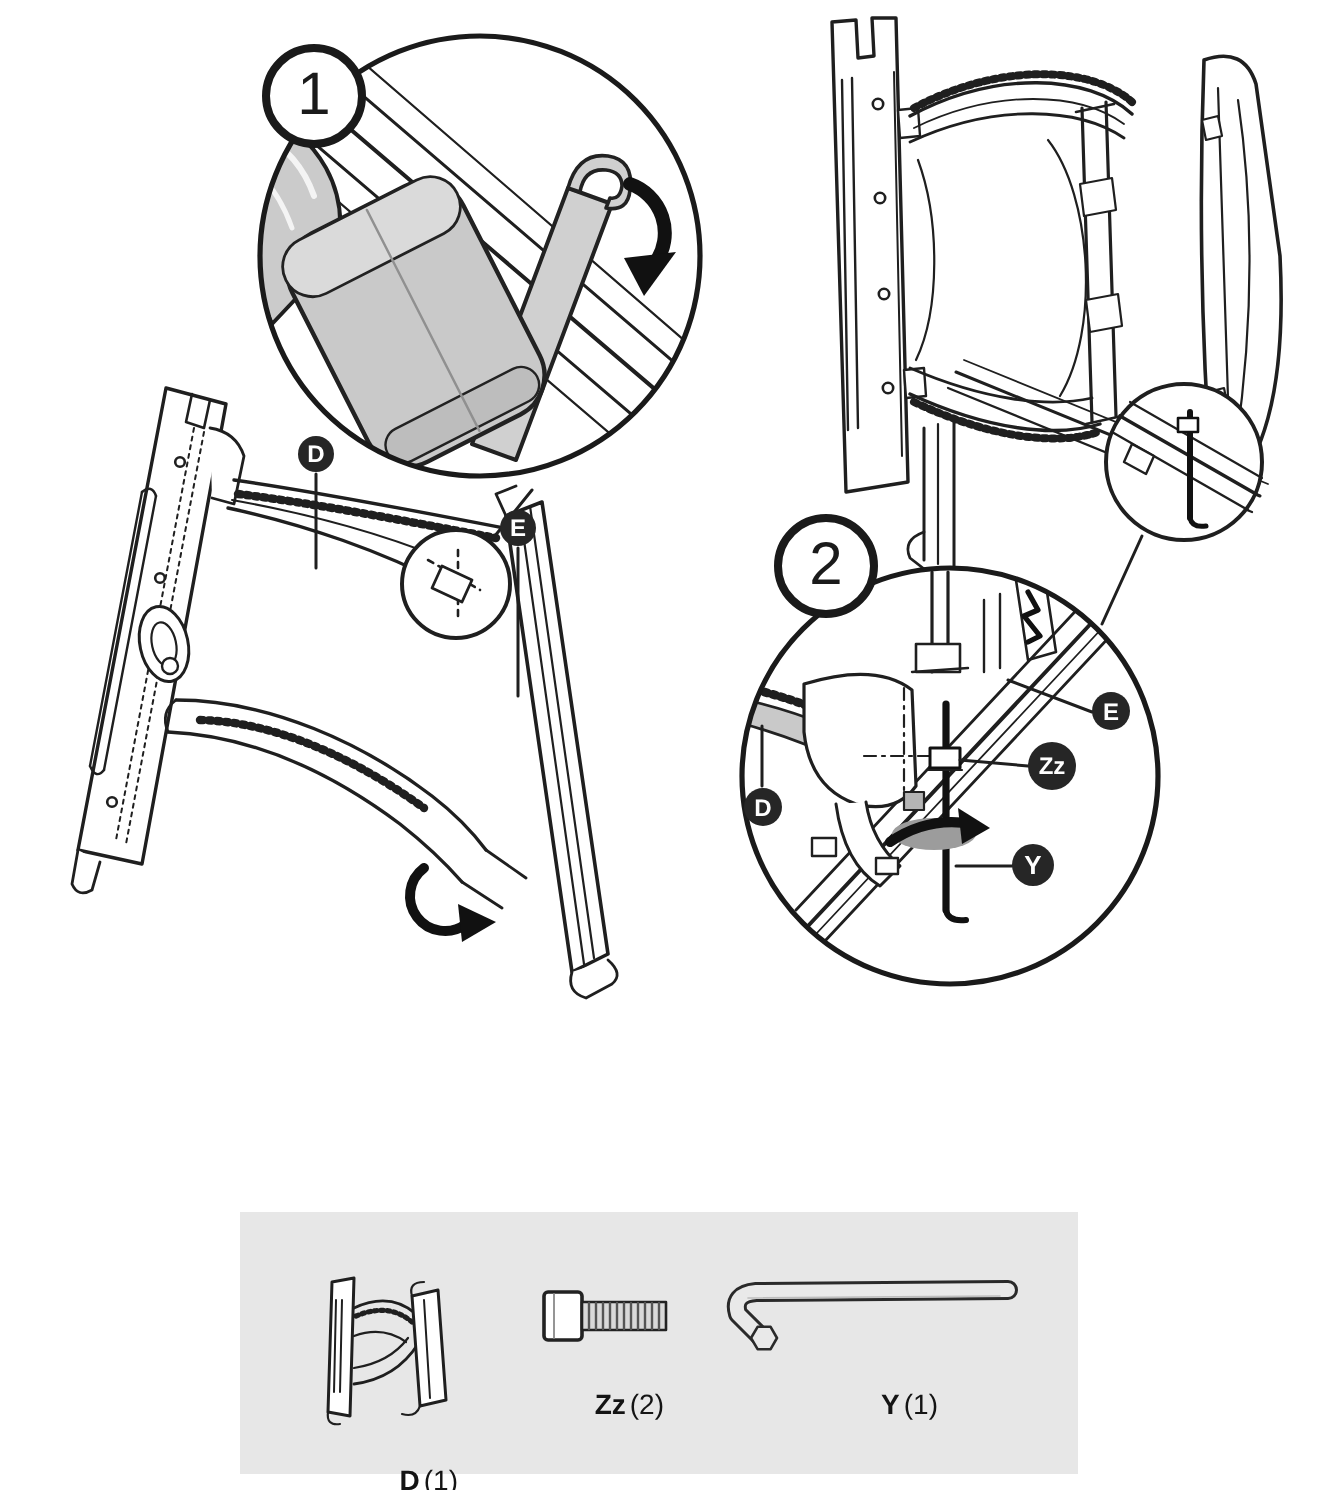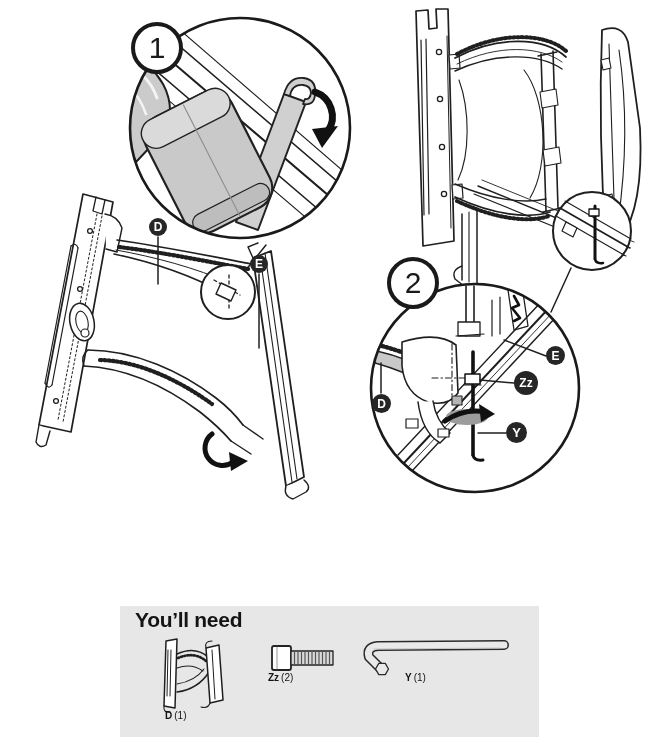--- a/index.html
+++ b/index.html
@@ -12,21 +12,21 @@
             background:#ffffff;display:flex;align-items:center;justify-content:center;
             font-size:30px;line-height:1;color:#1a1a1a;}
   .badge{position:absolute;z-index:3;background:#262626;color:#ffffff;border-radius:50%;
          display:flex;align-items:center;justify-content:center;font-weight:bold;line-height:1;}
   .badge.b18{width:18px;height:18px;font-size:12px;}
   .badge.b19{width:19px;height:19px;font-size:12px;}
   .badge.b21{width:21px;height:21px;font-size:13px;}
   .badge.b24{width:24px;height:24px;font-size:12px;}
   .need-title{position:absolute;left:135px;top:608px;z-index:3;font-size:21px;font-weight:bold;
               letter-spacing:-0.3px;color:#141414;}
-  .part-label{position:absolute;z-index:3;width:64px;text-align:left;font-size:10px;color:#141414;white-space:nowrap;}
+  .part-label{position:absolute;z-index:3;width:64px;text-align:right;font-size:14px;color:#141414;white-space:nowrap;margin-top:22px;}
   .part-label .part-letter{font-weight:bold;}
   .part-label .part-qty{font-weight:normal;margin-left:2px;}
 </style>
 </head>
 <body>
 
 <div class="page">
 
   <div class="need-box"></div>
 
@@ -237,21 +237,20 @@
   </div>
 
   <div class="badge b18" style="left:149px;top:218px;">D</div>
   <div class="badge b18" style="left:250px;top:255px;">E</div>
 
   <div class="badge b19" style="left:546px;top:346px;">E</div>
   <div class="badge b24" style="left:514px;top:371px;">Zz</div>
   <div class="badge b19" style="left:372px;top:394px;">D</div>
   <div class="badge b21" style="left:506px;top:422px;">Y</div>
 
-  <div class="need-title">You’ll need</div>
 
   <div class="part-label" style="left:165px;top:710px;">
     <span class="part-letter">D</span><span class="part-qty">(1)</span>
   </div>
   <div class="part-label" style="left:268px;top:672px;">
     <span class="part-letter">Zz</span><span class="part-qty">(2)</span>
   </div>
   <div class="part-label" style="left:405px;top:672px;">
     <span class="part-letter">Y</span><span class="part-qty">(1)</span>
   </div>

